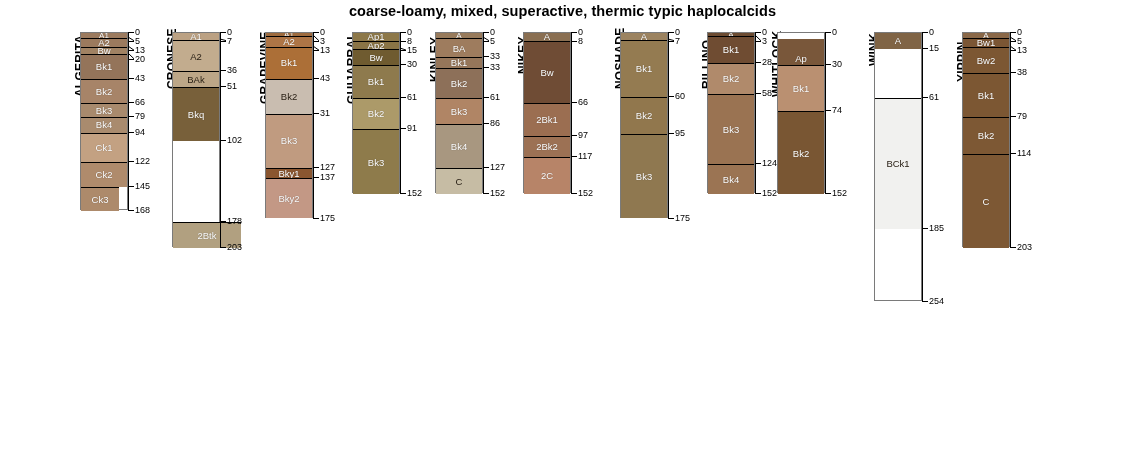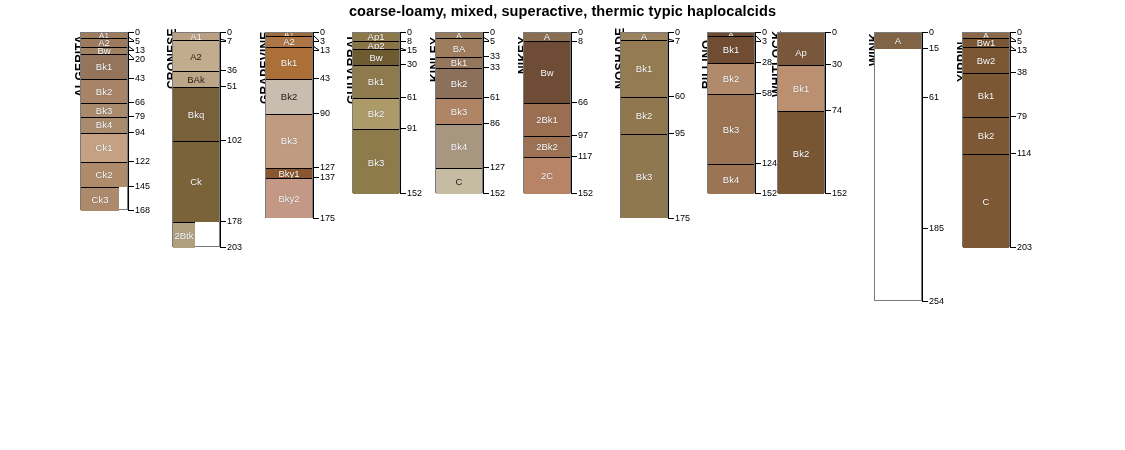--- a/index.html
+++ b/index.html
@@ -182,24 +182,21 @@
         </div>
         <div class="horizon" style="top: 7.42px; height: 30.74px; width: 46px; background: rgb(194, 172, 142);">
           <span class="horizon-label dark-text">A2</span>
         </div>
         <div class="horizon" style="top: 38.16px; height: 15.9px; width: 46px; background: rgb(188, 166, 135);">
           <span class="horizon-label dark-text">BAk</span>
         </div>
         <div class="horizon" style="top: 54.06px; height: 54.06px; width: 46px; background: rgb(120, 96, 58);">
           <span class="horizon-label">Bkq</span>
         </div>
-        <div class="horizon" style="top: 108.12px; height: 80.56px; width: 46px; background: rgb(122, 99, 57);">
-          <span class="horizon-label">Ck</span>
-        </div>
-        <div class="horizon" style="top: 188.68px; height: 26.5px; width: 22px; background: rgb(177, 160, 128);">
+        <div class="horizon" style="top: 188.68px; height: 26.5px; width: 68px; background: rgb(177, 160, 128);">
           <span class="horizon-label">2Btk</span>
         </div>
       </div>
       <div class="axis-line" style="left: 220px; top: 32px; height: 215.18px;"></div>
       <div class="tick" style="left: 220px; top: 32px; width: 6px;"></div>
       <div class="tick-label" style="left: 227px; top: 27.5px;">0</div>
       <div class="tick" style="left: 220px; top: 41px; width: 6px;"></div>
       <svg class="leader" width="8" height="3.5799999999999983" style="left: 220px; top: 39.42px;">
         <line x1="0" y1="0" x2="6" y2="1.5799999999999983" stroke="#000" stroke-width="1"></line>
       </svg>
@@ -249,21 +246,21 @@
       </svg>
       <div class="tick-label" style="left: 320px; top: 36.5px;">3</div>
       <div class="tick" style="left: 313px; top: 50px; width: 6px;"></div>
       <svg class="leader" width="8" height="6.219999999999999" style="left: 313px; top: 45.78px;">
         <line x1="0" y1="0" x2="6" y2="4.219999999999999" stroke="#000" stroke-width="1"></line>
       </svg>
       <div class="tick-label" style="left: 320px; top: 45.5px;">13</div>
       <div class="tick" style="left: 313px; top: 78px; width: 6px;"></div>
       <div class="tick-label" style="left: 320px; top: 73.5px;">43</div>
       <div class="tick" style="left: 313px; top: 113px; width: 6px;"></div>
-      <div class="tick-label" style="left: 320px; top: 108.5px;">90</div>
+      <div class="tick-label" style="left: 320px; top: 108.5px;">31</div>
       <div class="tick" style="left: 313px; top: 167px; width: 6px;"></div>
       <div class="tick-label" style="left: 320px; top: 162.5px;">127</div>
       <div class="tick" style="left: 313px; top: 177px; width: 6px;"></div>
       <div class="tick-label" style="left: 320px; top: 172.5px;">137</div>
       <div class="tick" style="left: 313px; top: 218px; width: 6px;"></div>
       <div class="tick-label" style="left: 320px; top: 213.5px;">175</div>
     </div>
     <div class="profile">
       <div class="profile-name" style="left: 345px; top: 104.4px;">GUIJARRAL</div>
       <div class="column" style="left: 352px; top: 32px; width: 48px; height: 161.12px;">
@@ -447,21 +444,21 @@
       <div class="tick" style="left: 755px; top: 93px; width: 6px;"></div>
       <div class="tick-label" style="left: 762px; top: 88.5px;">58</div>
       <div class="tick" style="left: 755px; top: 163px; width: 6px;"></div>
       <div class="tick-label" style="left: 762px; top: 158.5px;">124</div>
       <div class="tick" style="left: 755px; top: 193px; width: 6px;"></div>
       <div class="tick-label" style="left: 762px; top: 188.5px;">152</div>
     </div>
     <div class="profile">
       <div class="profile-name" style="left: 770px; top: 96.8px;">WHITLOCK</div>
       <div class="column" style="left: 777px; top: 32px; width: 48px; height: 161.12px;">
-        <div class="horizon first" style="top: 0px; height: 39px; width: 46px; background: rgb(121, 87, 58);">
+        <div class="horizon first" style="top: 6px; height: 39px; width: 46px; background: rgb(121, 87, 58);">
           <span class="horizon-label">Ap</span>
         </div>
         <div class="horizon" style="top: 31.8px; height: 46.64px; width: 46px; background: rgb(186, 144, 113);">
           <span class="horizon-label">Bk1</span>
         </div>
         <div class="horizon" style="top: 78.44px; height: 82.68px; width: 46px; background: rgb(121, 86, 51);">
           <span class="horizon-label">Bk2</span>
         </div>
       </div>
       <div class="axis-line" style="left: 825px; top: 32px; height: 161.12px;"></div>
@@ -472,20 +469,23 @@
       <div class="tick" style="left: 825px; top: 110px; width: 6px;"></div>
       <div class="tick-label" style="left: 832px; top: 105.5px;">74</div>
       <div class="tick" style="left: 825px; top: 193px; width: 6px;"></div>
       <div class="tick-label" style="left: 832px; top: 188.5px;">152</div>
     </div>
     <div class="profile">
       <div class="profile-name" style="left: 867px; top: 66.4px;">WINK</div>
       <div class="column" style="left: 874px; top: 32px; width: 48px; height: 269.24px;">
         <div class="horizon first" style="top: 0px; height: 15.9px; width: 46px; background: rgb(128, 100, 69);">
           <span class="horizon-label">A</span>
+        </div>
+        <div class="horizon" style="top: 64.66px; height: 131.44px; width: 46px; background: rgb(241, 241, 239);">
+          <span class="horizon-label dark-text">BCk1</span>
         </div>
       </div>
       <div class="axis-line" style="left: 922px; top: 32px; height: 269.24px;"></div>
       <div class="tick" style="left: 922px; top: 32px; width: 6px;"></div>
       <div class="tick-label" style="left: 929px; top: 27.5px;">0</div>
       <div class="tick" style="left: 922px; top: 48px; width: 6px;"></div>
       <div class="tick-label" style="left: 929px; top: 43.5px;">15</div>
       <div class="tick" style="left: 922px; top: 97px; width: 6px;"></div>
       <div class="tick-label" style="left: 929px; top: 92.5px;">61</div>
       <div class="tick" style="left: 922px; top: 228px; width: 6px;"></div>

